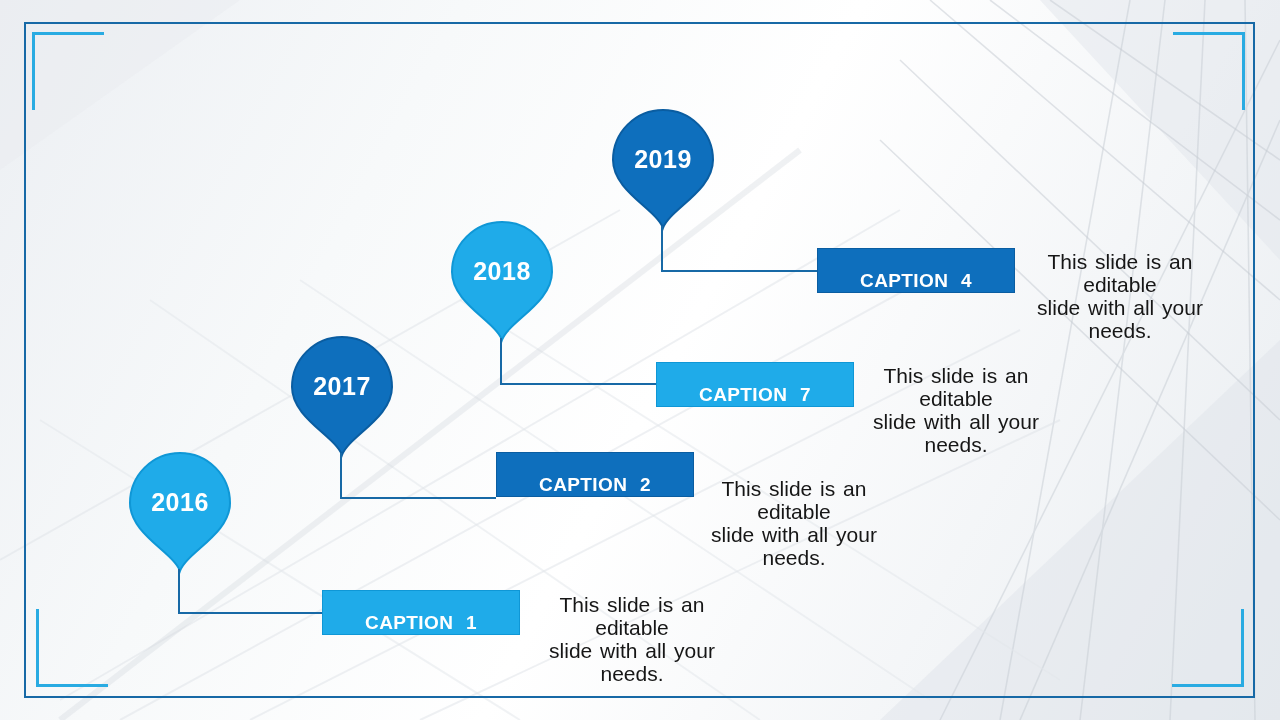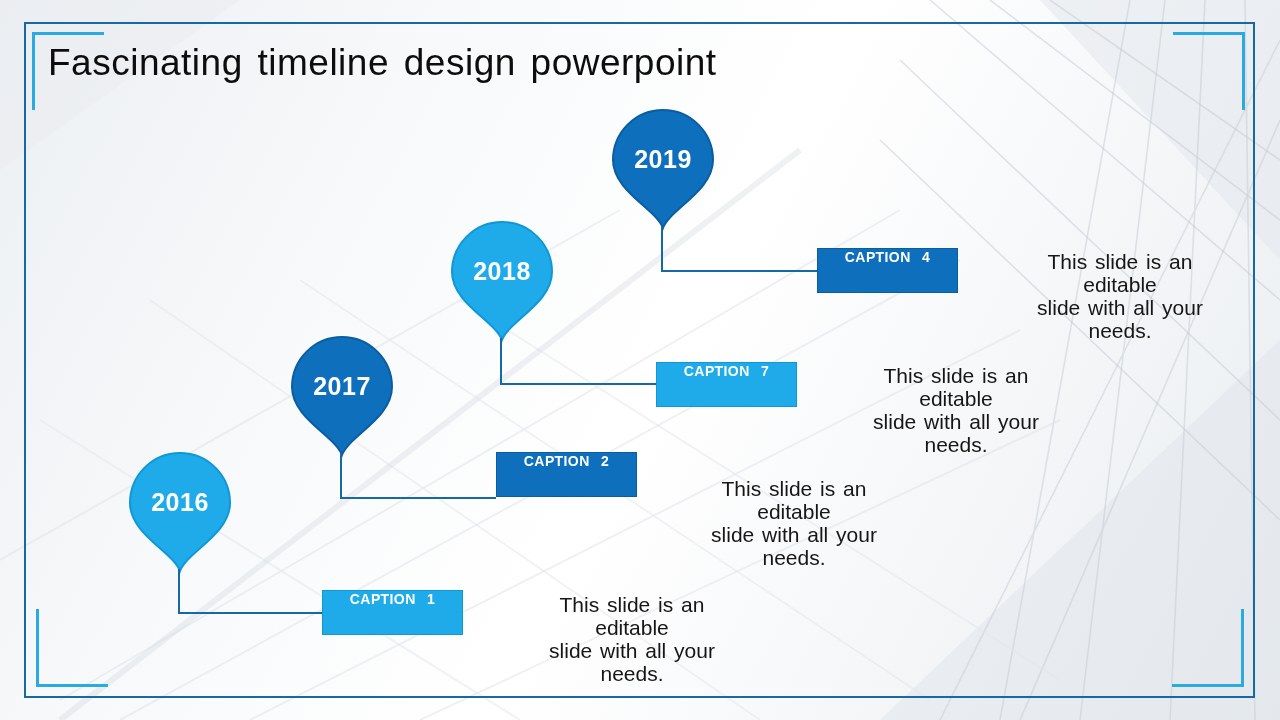--- a/index.html
+++ b/index.html
@@ -27,23 +27,23 @@
   .balloon{position:absolute;width:104px;height:122px;overflow:visible;}
   .balloon .pin{stroke-width:2px;}
   .balloon.dark .pin{fill:var(--dark-blue,#0e6fbd);stroke:#0a5da1;}
   .balloon.light .pin{fill:var(--light-blue,#1fabe9);stroke:#0f97d6;}
   .balloon .year{
     fill:#fff;font-weight:bold;font-size:25px;text-anchor:middle;
     font-family:"Liberation Sans","DejaVu Sans",sans-serif;letter-spacing:.5px;
   }
   .cline{position:absolute;background:var(--connector,#1769a6);}
   .caption{
-    position:absolute;width:141px;height:45px;
-    display:flex;align-items:flex-start;justify-content:center;
-    color:var(--caption-text,#ffffff);font-weight:bold;font-size:14px;
+    position:absolute;width:198px;height:45px;
+    display:flex;align-items:flex-end;justify-content:center;
+    color:var(--caption-text,#ffffff);font-weight:bold;font-size:19px;
     letter-spacing:.4px;word-spacing:7px;
   }
   .caption.dark{background:var(--dark-blue,#0e6fbd);border:1px solid #0a5da1;}
   .caption.light{background:var(--light-blue,#1fabe9);border:1px solid #0f97d6;}
   .desc{
     position:absolute;width:216px;text-align:center;
     font-size:21px;line-height:23px;color:var(--body-text,#161616);
     word-spacing:2px;
   }
 </style>
@@ -92,21 +92,20 @@
       <line x1="60" y1="720" x2="800" y2="150"></line>
     </g>
   </svg>
 
   <div class="frame"></div>
   <div class="bracket tl"></div>
   <div class="bracket tr"></div>
   <div class="bracket bl"></div>
   <div class="bracket br"></div>
 
-  <h1 class="title">Fascinating timeline design powerpoint</h1>
 
   <div>
     <svg class="balloon light" style="left:128px;top:451px" viewBox="0 0 104 122">
       <path class="pin" d="M52 120 C45 101 2 83 2 52 A50 50 0 1 1 102 52 C102 83 59 101 52 120 Z"></path>
       <text class="year" x="52" y="60">2016</text>
     </svg>
     <div class="cline" style="left:178px;top:569px;width:2px;height:45px"></div>
     <div class="cline" style="left:178px;top:612px;width:152px;height:2px"></div>
     <div class="caption light" style="left:322px;top:590px">
       <span>CAPTION 1</span>

